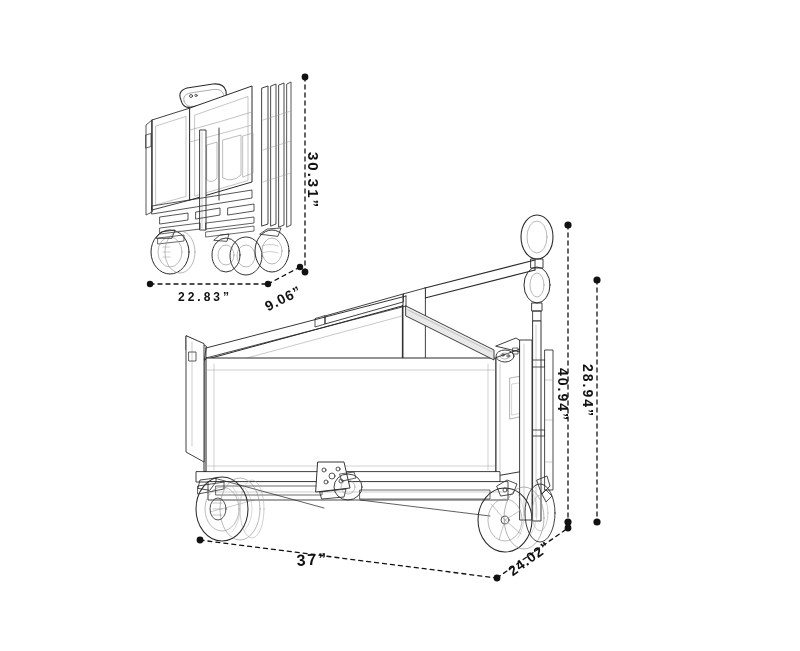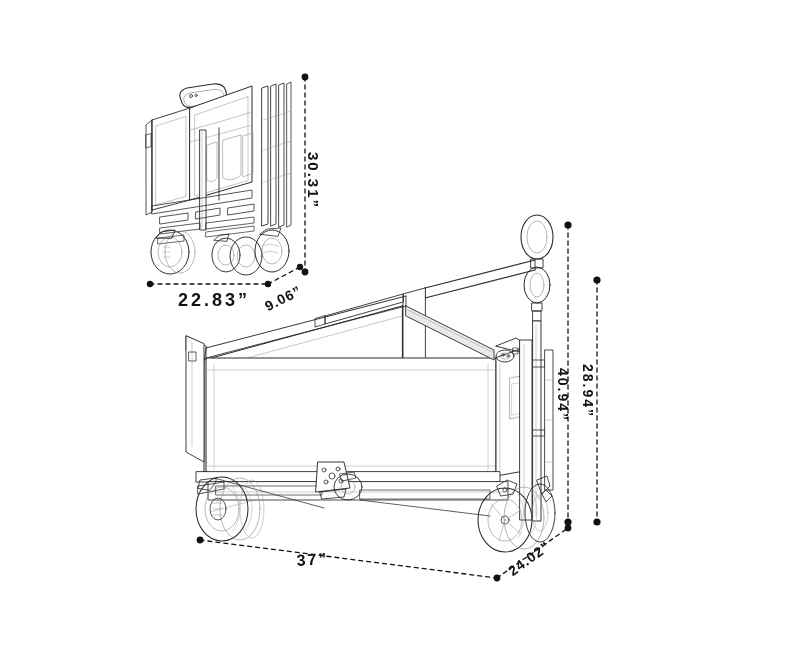--- a/index.html
+++ b/index.html
@@ -29,21 +29,21 @@
   .dim-label {
     position: absolute;
     font-family: "Liberation Sans", sans-serif;
     font-weight: 700;
     color: #111111;
     white-space: nowrap;
     letter-spacing: 2px;
     font-size: 15px;
     transform-origin: 0 0;
   }
-  .lbl-2283 { left: 178px; top: 290px; font-size: 18px; letter-spacing: 3px; }
+  .lbl-2283 { left: 178px; top: 290px; font-size: 12px; letter-spacing: 3px; }
   .lbl-906  { left: 262px; top: 300px; font-size: 14px; letter-spacing: 1px;
               transform: rotate(-27deg); }
   .lbl-3031 { left: 322px; top: 152px; font-size: 15px; letter-spacing: 2px;
               transform: rotate(90deg); }
   .lbl-37   { left: 296px; top: 552px; font-size: 16px; letter-spacing: 2px;
               transform: rotate(-4deg); }
   .lbl-2402 { left: 505px; top: 566px; font-size: 14px; letter-spacing: 1px;
               transform: rotate(-36deg); }
   .lbl-4094 { left: 571px; top: 368px; font-size: 14px; letter-spacing: 2px;
               transform: rotate(90deg); }

